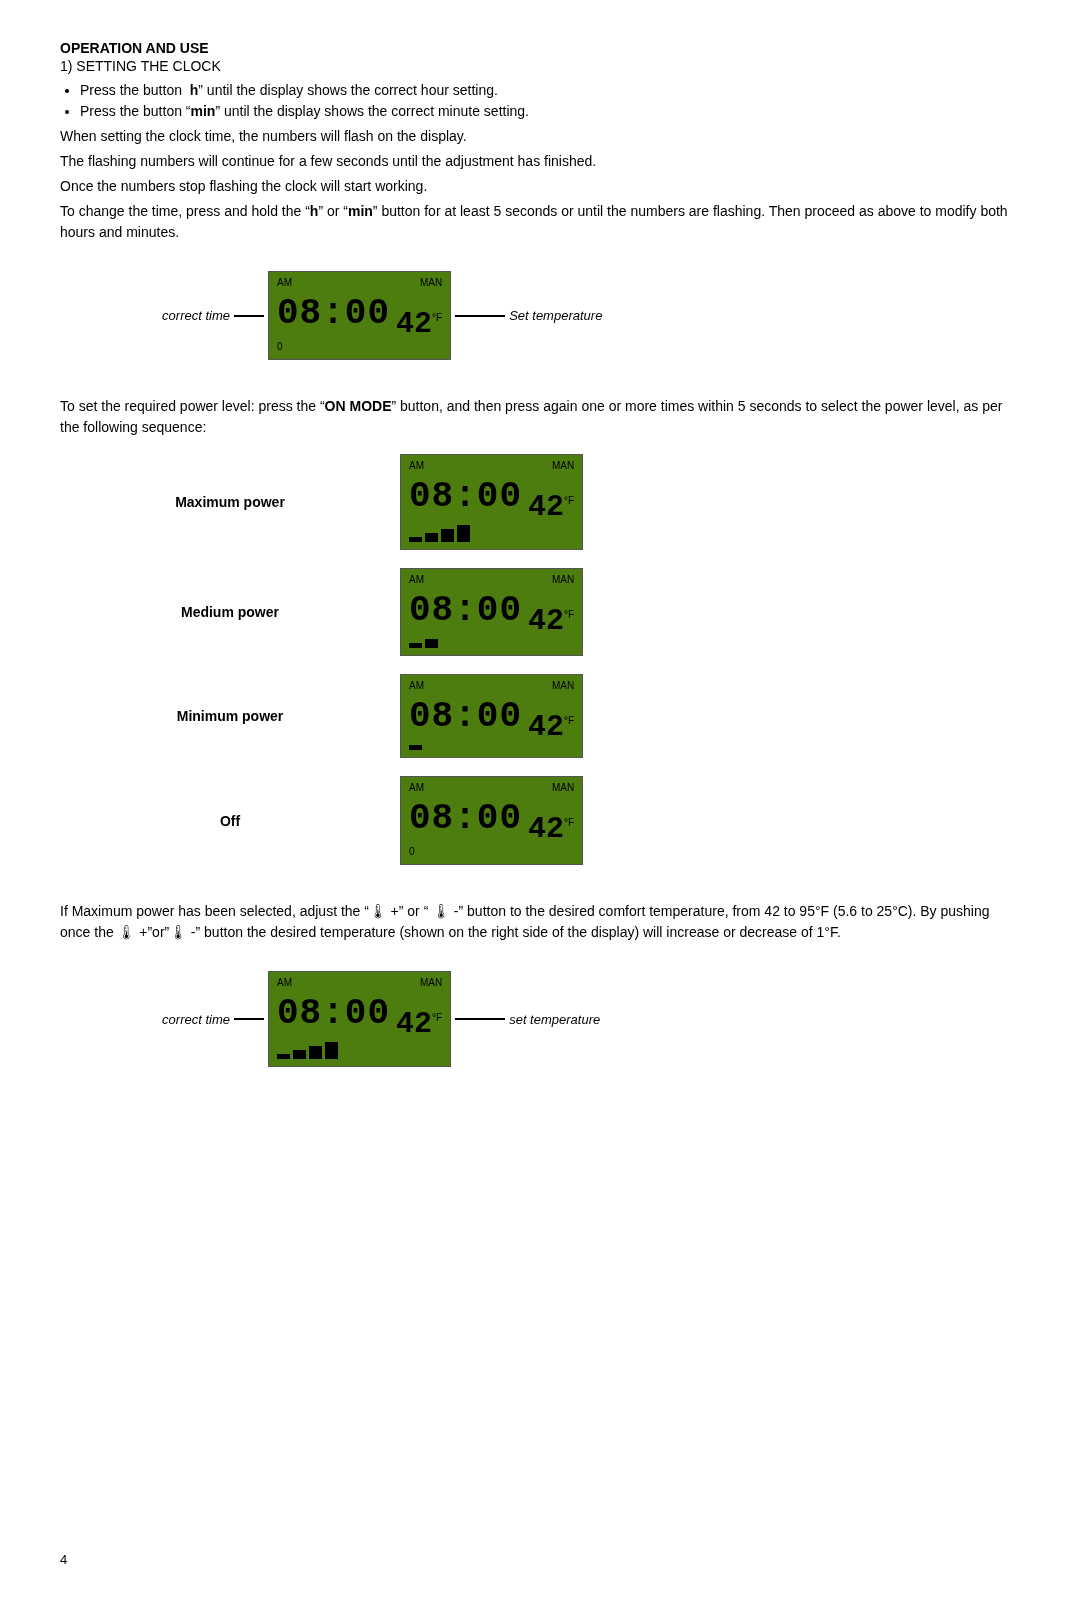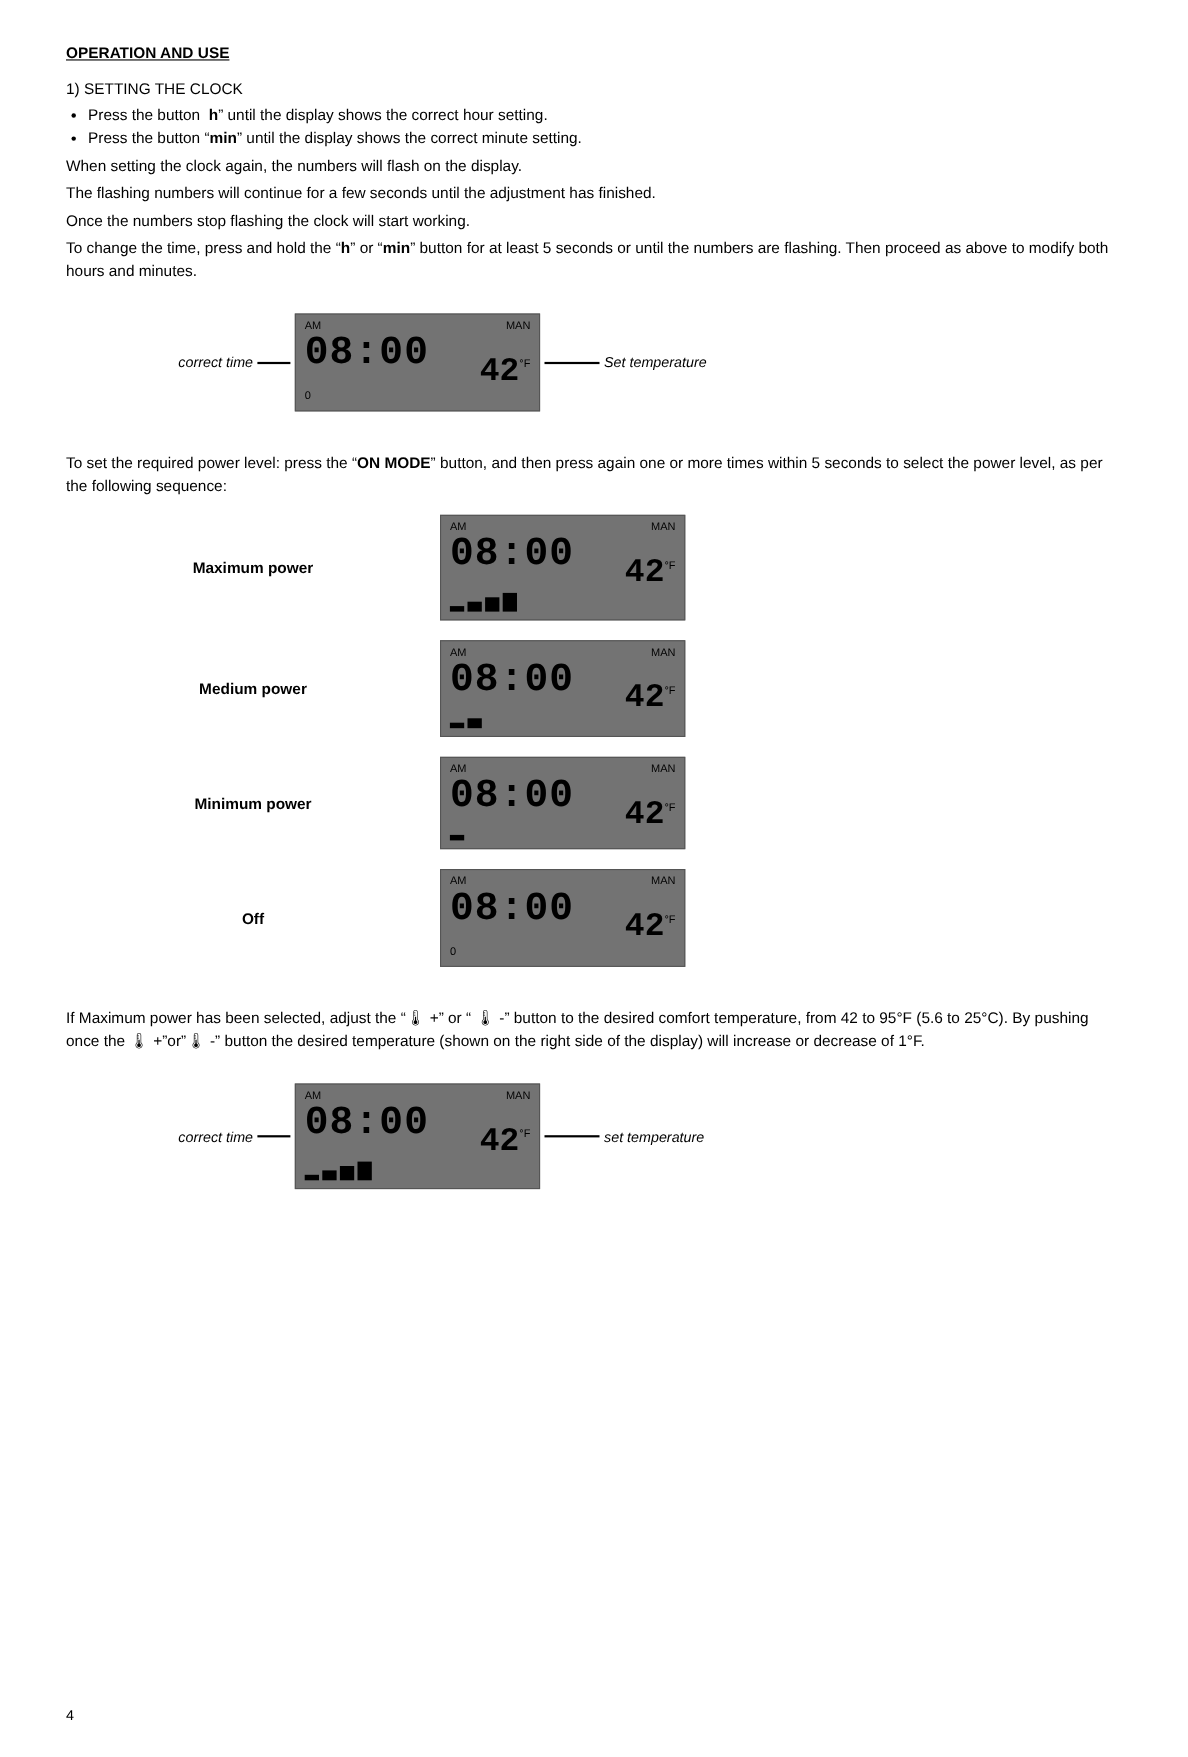--- a/index.html
+++ b/index.html
@@ -9,22 +9,21 @@
       font-size: 14px;
       color: #000;
       width: 1080px;
       min-height: 1597px;
       padding: 40px 60px 40px 60px;
     }
 
     .section-title {
       font-weight: bold;
       font-size: 14px;
-      margin-bottom: 16px;
-      text-decoration: underline;
+      margin-bottom: 2px;
     }
 
     .sub-title {
       font-weight: normal;
       font-size: 14px;
       margin-bottom: 6px;
     }
 
     p {
       margin-bottom: 4px;
@@ -111,37 +110,36 @@
       font-weight: bold;
       font-size: 14px;
     }
 
     .power-display-col {
       flex: 1;
     }
 
     .digital-display {
       border: 1.5px solid #555;
-      background: #737373;
+      background: #4d7c0f;
       padding: 5px 8px 7px 8px;
       display: inline-block;
       min-width: 175px;
     }
 
     .digital-display .top-row {
       display: flex;
       justify-content: space-between;
       font-size: 10px;
       margin-bottom: 1px;
     }
 
     .digital-display .time-temp-row {
       display: flex;
-      align-items: flex-start;
-      gap: 40px;
+      align-items: center;
     }
 
     .digital-time {
       font-size: 36px;
       font-weight: bold;
       font-family: 'Courier New', monospace;
       letter-spacing: 1px;
       line-height: 1;
     }
 
@@ -185,21 +183,21 @@
 </head>
 <body>
 
 <div>
   <div class="section-title">OPERATION AND USE</div>
   <div class="sub-title">1)  SETTING THE CLOCK</div>
   <ul>
     <li>Press the button &nbsp;<b>h</b>” until the display shows the correct hour setting.</li>
     <li>Press the button “<b>min</b>” until the display shows the correct minute setting.</li>
   </ul>
-  <p>When setting the clock again, the numbers will flash on the display.</p>
+  <p>When setting the clock time, the numbers will flash on the display.</p>
   <p>The flashing numbers will continue for a few seconds until the adjustment has finished.</p>
   <p>Once the numbers stop flashing the clock will start working.</p>
   <p>To change the time, press and hold the “<b>h</b>” or “<b>min</b>” button for at least 5 seconds or until the numbers are flashing. Then proceed as above to modify both hours and minutes.</p>
 </div>
 
 <div class="correct-time-container">
   <span class="correct-time-label">correct time</span>
   <span class="arrow-line"></span>
 
   <div class="digital-display">

